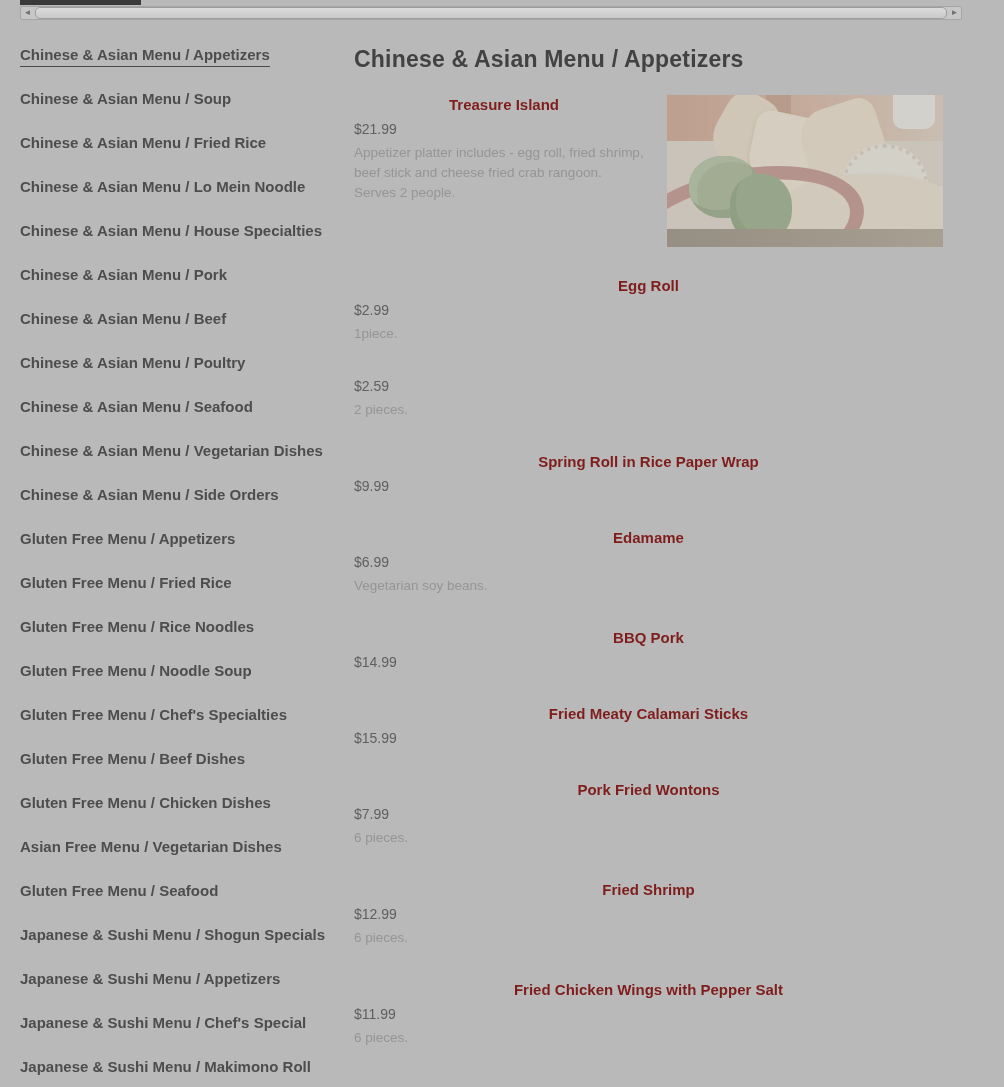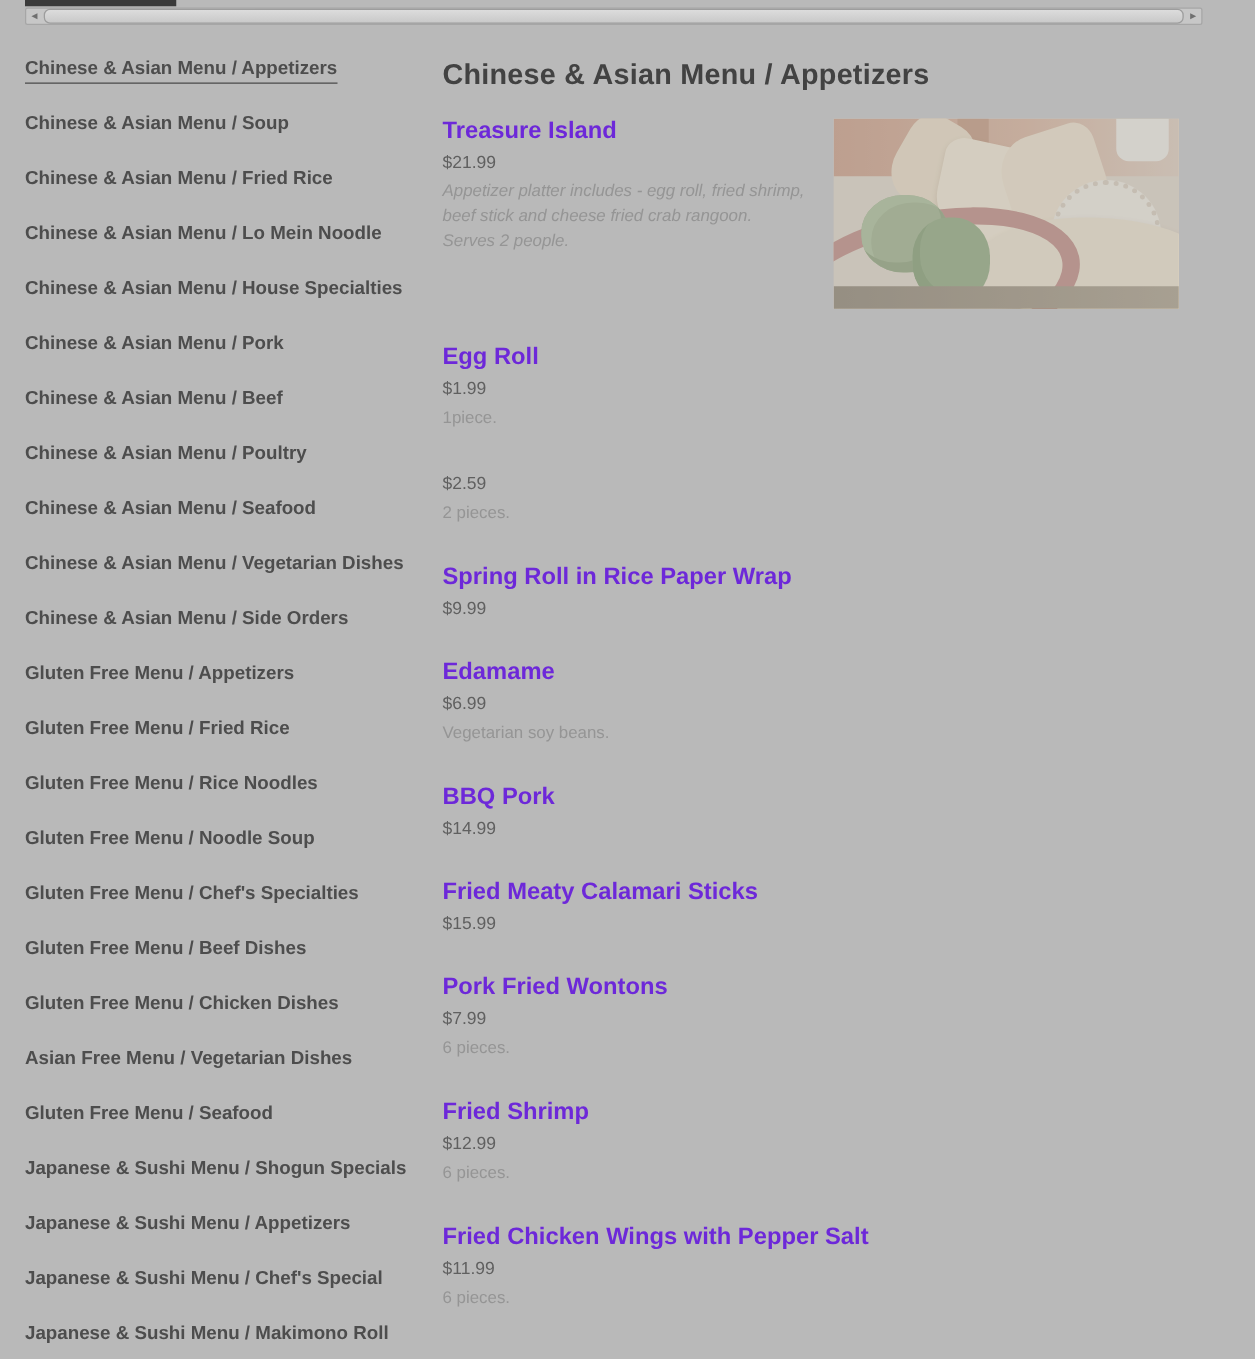--- a/index.html
+++ b/index.html
@@ -41,28 +41,28 @@
   }
   .side-item .lbl { display:inline-block; }
   .side-item.active .lbl { border-bottom:1.5px solid #4a4a4a; padding-bottom:3px; }
 
   
   .main { width:589px; padding-top:26px; }
   .page-title {
     font-size:23px; font-weight:700; color:#424242;
     letter-spacing:0.2px; margin:0 0 22px 0;
   }
-  .item-name  { font-size:19px; font-weight:700; color:#6d28d9; line-height:20px; margin-bottom:4px; }
+  .item-name  { font-size:15px; font-weight:700; color:#7f1d1d; line-height:20px; margin-bottom:4px;text-align:center; }
   .item-price { font-size:14px; color:#606060; line-height:20px; margin-bottom:4px; }
   .item-desc  { font-size:13.5px; color:#959595; line-height:20px; }
   .menu-item  { margin-bottom:32px; }
 
   .hero { display:flex; margin-bottom:29px; min-height:152px; }
   .hero-text { width:300px; }
-  .hero-text .item-desc { max-width:290px;font-style:italic; }
+  .hero-text .item-desc { max-width:290px; }
 
   
   .photo {
     width:276px; height:152px; margin-left:13px; position:relative;
     overflow:hidden; background:#d8ccba; flex-shrink:0;
   }
   .ph { position:absolute; }
   .ph-topband { left:0; top:0; right:0; height:46px;
     background:linear-gradient(90deg,#c28b6e,#cfa387 55%,#d8c2ae); }
   .ph-post { left:36%; top:0; width:9%; height:42px; background:#ad7a58; opacity:.65; border-radius:0 0 4px 4px; }
@@ -150,21 +150,21 @@
         <div class="ph ph-rim"></div>
         <div class="ph ph-broc1"></div>
         <div class="ph ph-broc2"></div>
         <div class="ph ph-bottom"></div>
         <div class="ph ph-wash"></div>
       </div>
     </div>
 
     <div class="menu-item">
       <div class="item-name">Egg Roll</div>
-      <div class="item-price">$1.99</div>
+      <div class="item-price">$2.99</div>
       <div class="item-desc">1piece.</div>
     </div>
 
     <div class="menu-item">
       <div class="item-price">$2.59</div>
       <div class="item-desc">2 pieces.</div>
     </div>
 
     <div class="menu-item">
       <div class="item-name">Spring Roll in Rice Paper Wrap</div>

